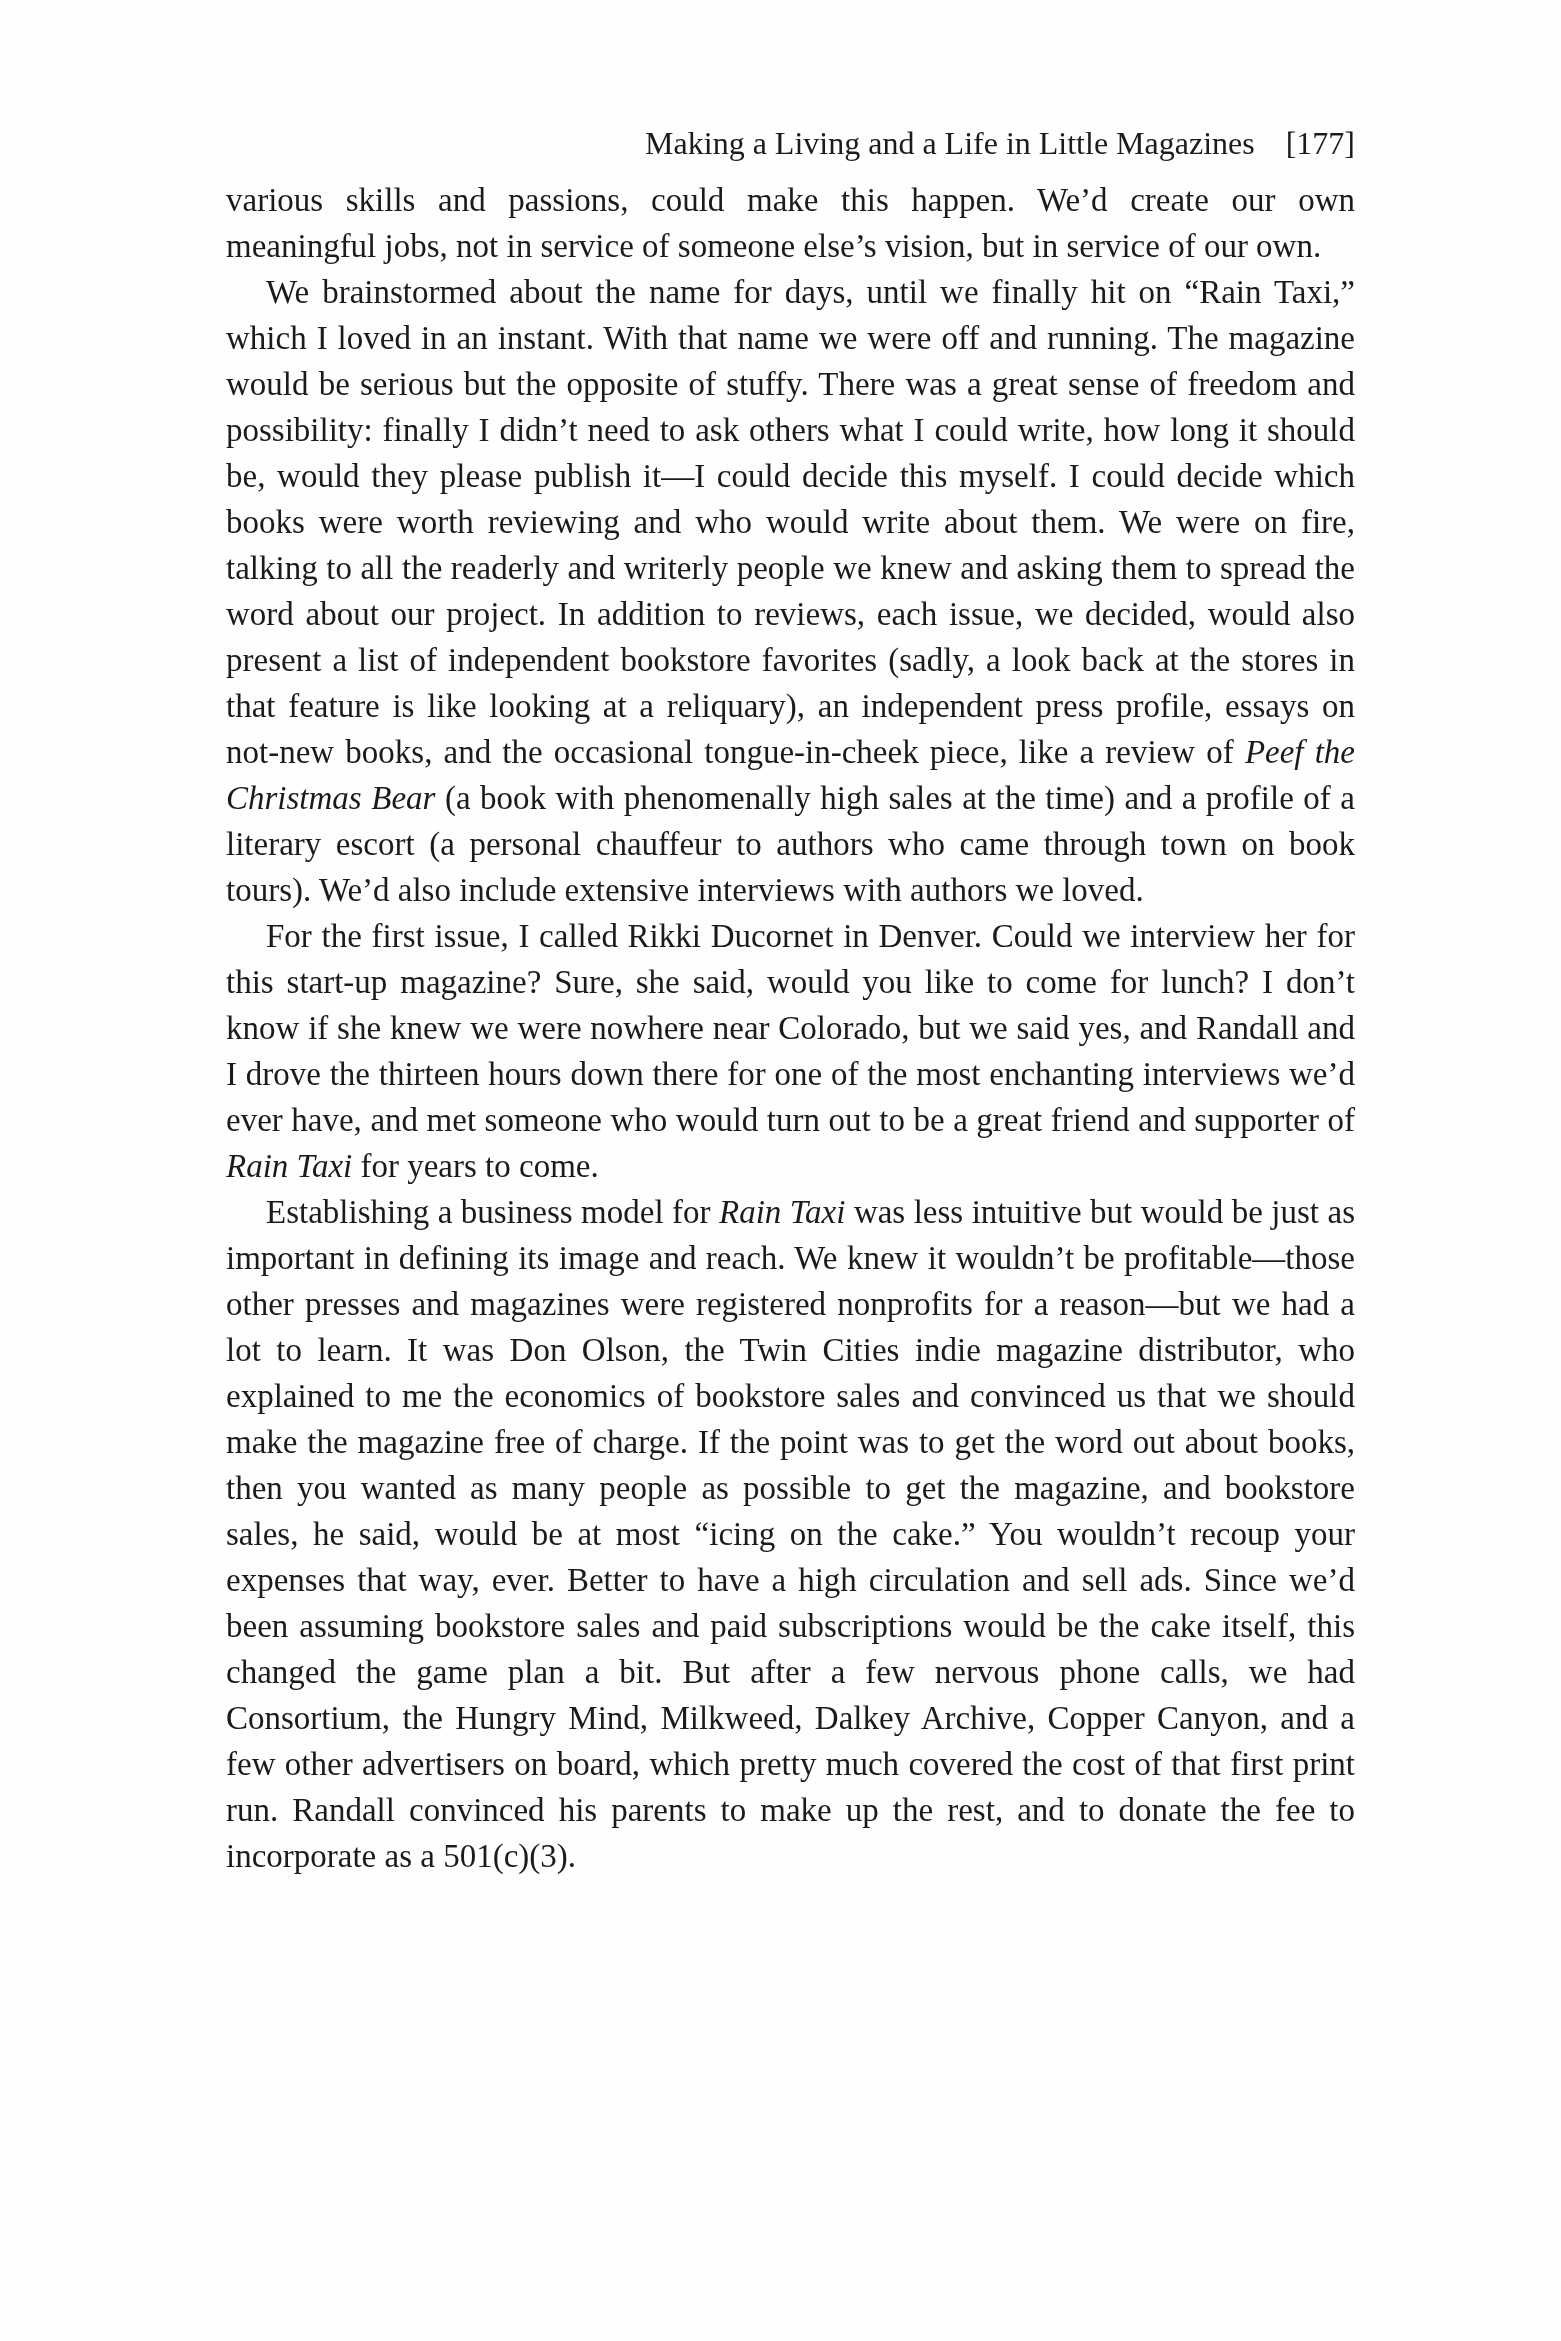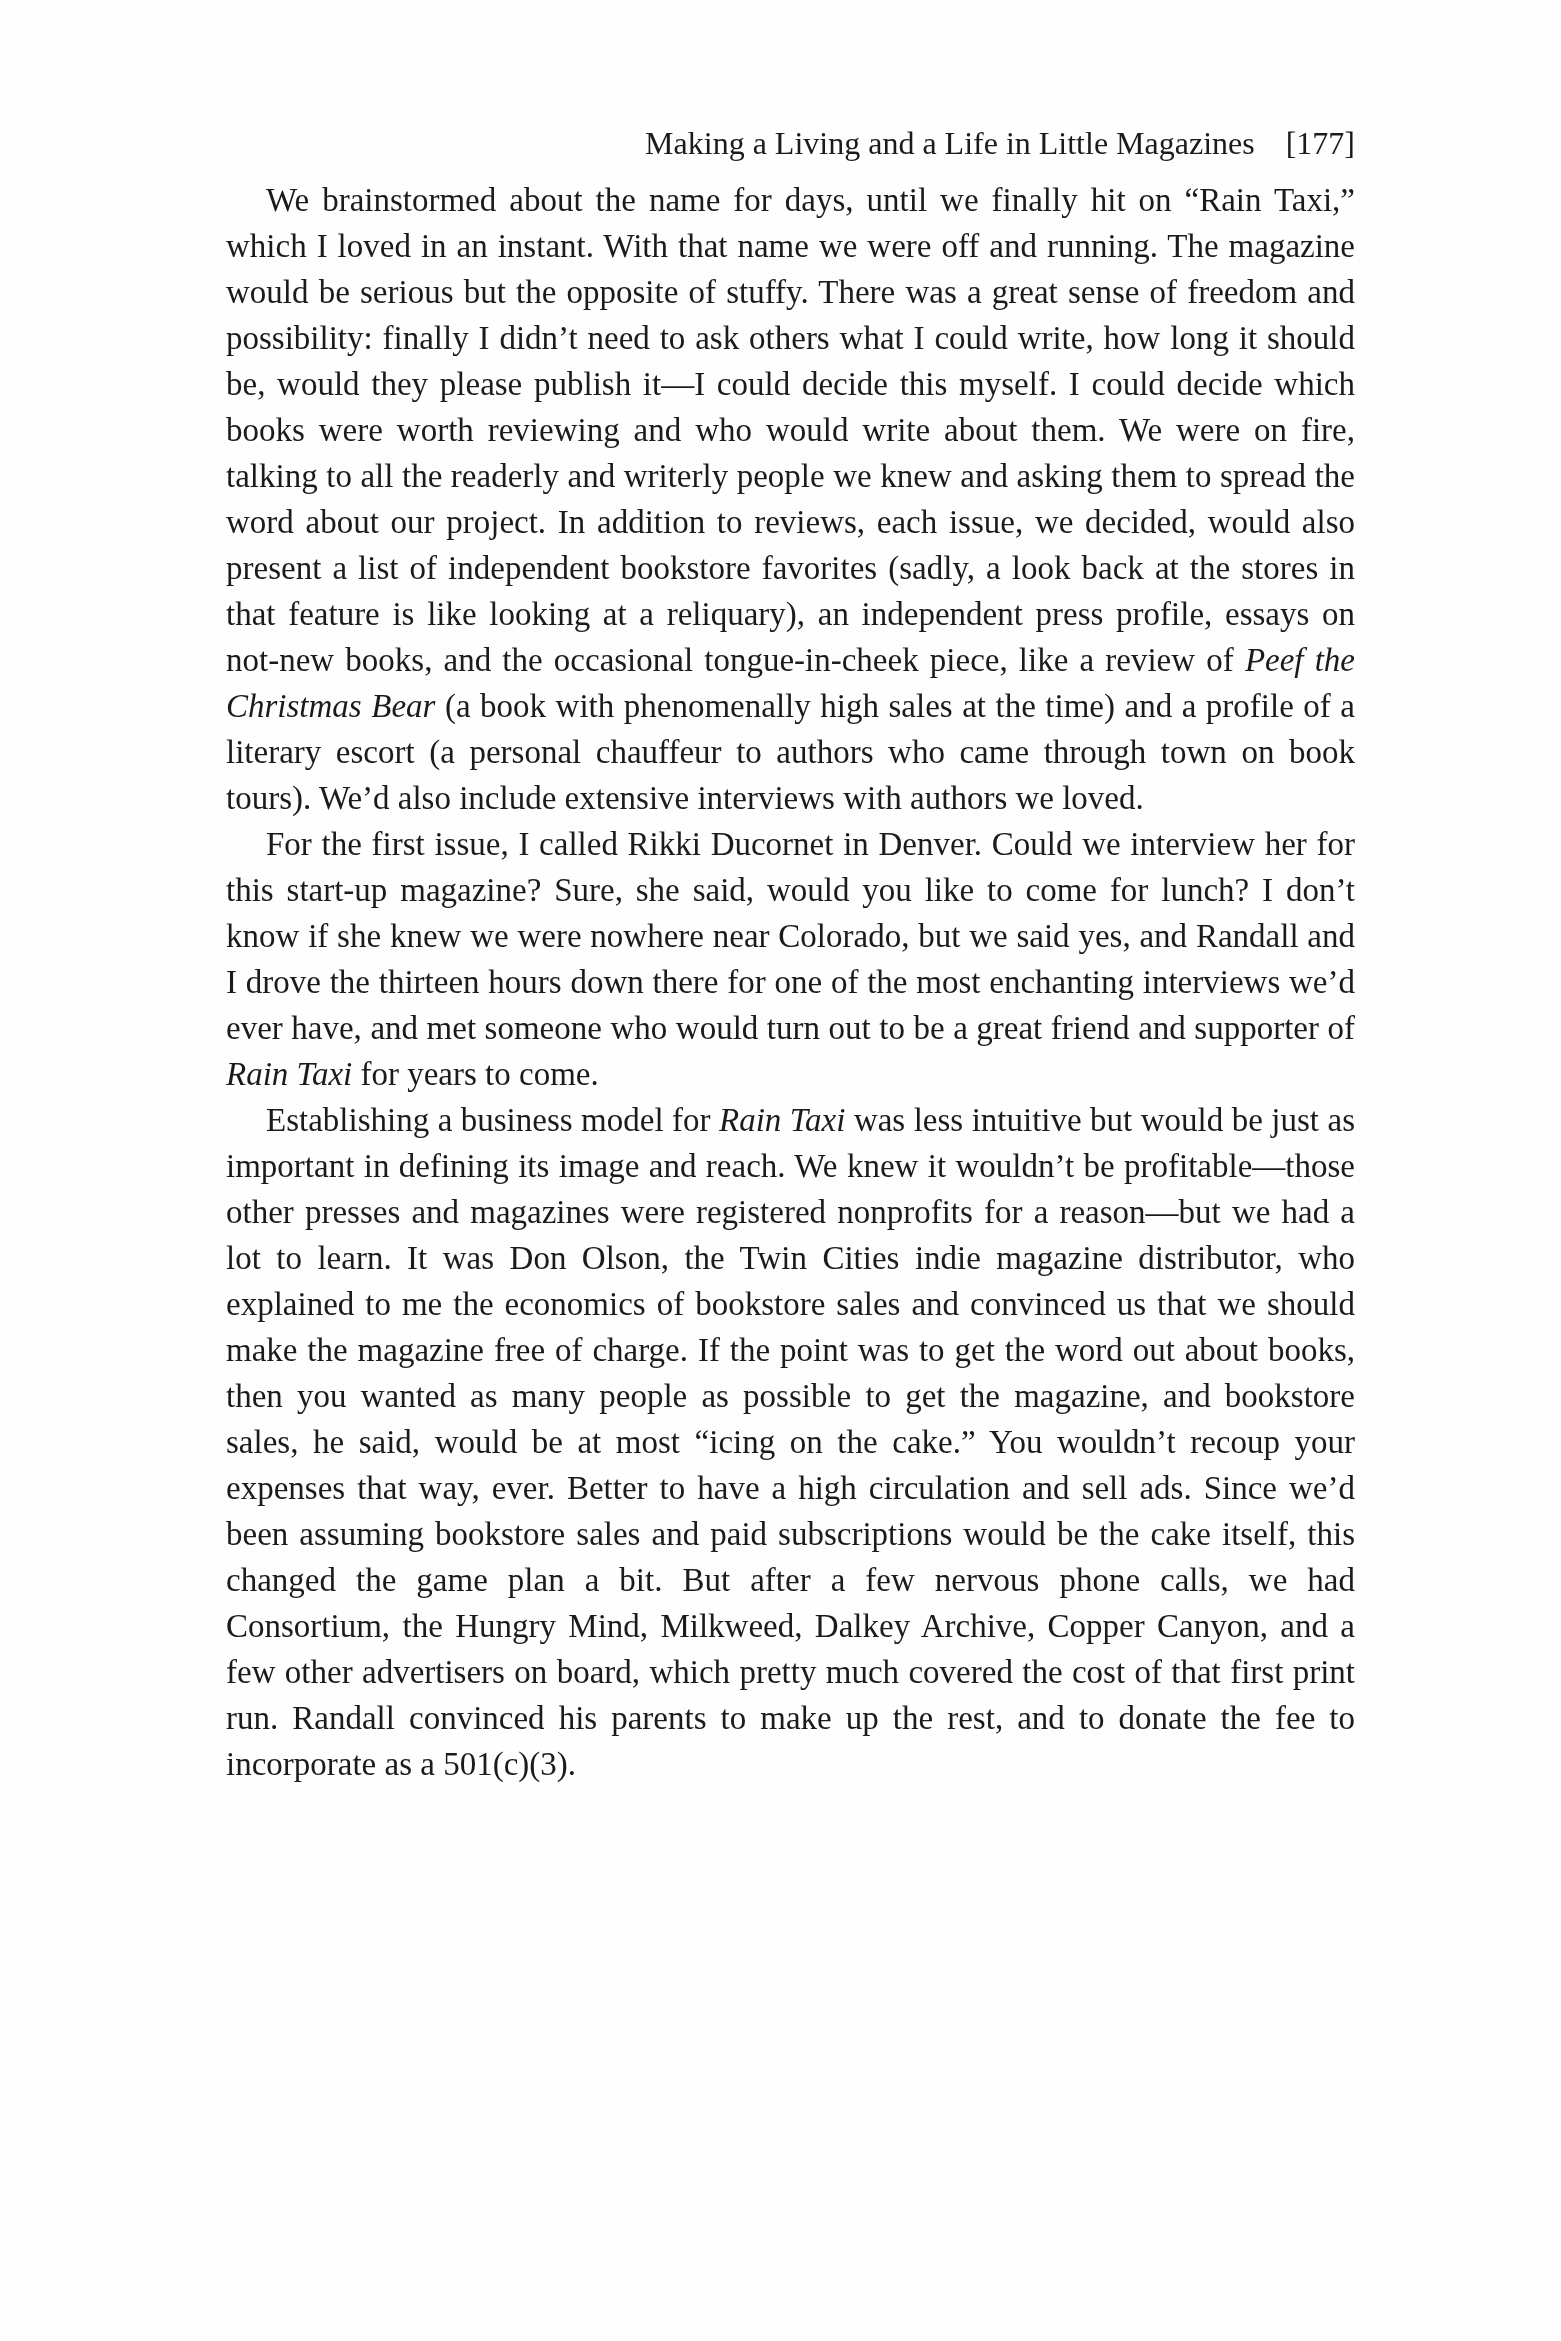--- a/index.html
+++ b/index.html
@@ -53,20 +53,21 @@
 </head>
 <body>
 
 <div class="page">
   <div class="text-block">
 
     <p class="running-header"><span>Making a Living and a Life in Little Magazines</span><span class="page-number">[177]</span></p>
 
     <div class="body-text">
 
+      <p><span>various skills and passions, could make this happen. We’d create our own meaningful jobs, not in service of someone else’s vision, but in service of our own.</span></p>
 
       <p class="indent"><span>We brainstormed about the name for days, until we finally hit on “Rain Taxi,” which I loved in an instant. With that name we were off and running. The magazine would be serious but the opposite of stuffy. There was a great sense of freedom and possibility: finally I didn’t need to ask others what I could write, how long it should be, would they please publish it—I could decide this myself. I could decide which books were worth reviewing and who would write about them. We were on fire, talking to all the readerly and writerly people we knew and asking them to spread the word about our project. In addition to reviews, each issue, we decided, would also present a list of independent bookstore favorites (sadly, a look back at the stores in that feature is like looking at a reliquary), an independent press profile, essays on not-new books, and the occasional tongue-in-cheek piece, like a review of </span><span class="italic">Peef the Christmas Bear</span><span> (a book with phenomenally high sales at the time) and a profile of a literary escort (a personal chauffeur to authors who came through town on book tours). We’d also include extensive interviews with authors we loved.</span></p>
 
       <p class="indent"><span>For the first issue, I called Rikki Ducornet in Denver. Could we interview her for this start-up magazine? Sure, she said, would you like to come for lunch? I don’t know if she knew we were nowhere near Colorado, but we said yes, and Randall and I drove the thirteen hours down there for one of the most enchanting interviews we’d ever have, and met someone who would turn out to be a great friend and supporter of </span><span class="italic">Rain Taxi</span><span> for years to come.</span></p>
 
       <p class="indent"><span>Establishing a business model for </span><span class="italic">Rain Taxi</span><span> was less intuitive but would be just as important in defining its image and reach. We knew it wouldn’t be profitable—those other presses and magazines were registered nonprofits for a reason—but we had a lot to learn. It was Don Olson, the Twin Cities indie magazine distributor, who explained to me the economics of bookstore sales and convinced us that we should make the magazine free of charge. If the point was to get the word out about books, then you wanted as many people as possible to get the magazine, and bookstore sales, he said, would be at most “icing on the cake.” You wouldn’t recoup your expenses that way, ever. Better to have a high circulation and sell ads. Since we’d been assuming bookstore sales and paid subscriptions would be the cake itself, this changed the game plan a bit. But after a few nervous phone calls, we had Consortium, the Hungry Mind, Milkweed, Dalkey Archive, Copper Canyon, and a few other advertisers on board, which pretty much covered the cost of that first print run. Randall convinced his parents to make up the rest, and to donate the fee to incorporate as a 501(c)(3).</span></p>
 
     </div>
   </div>
 </div>

